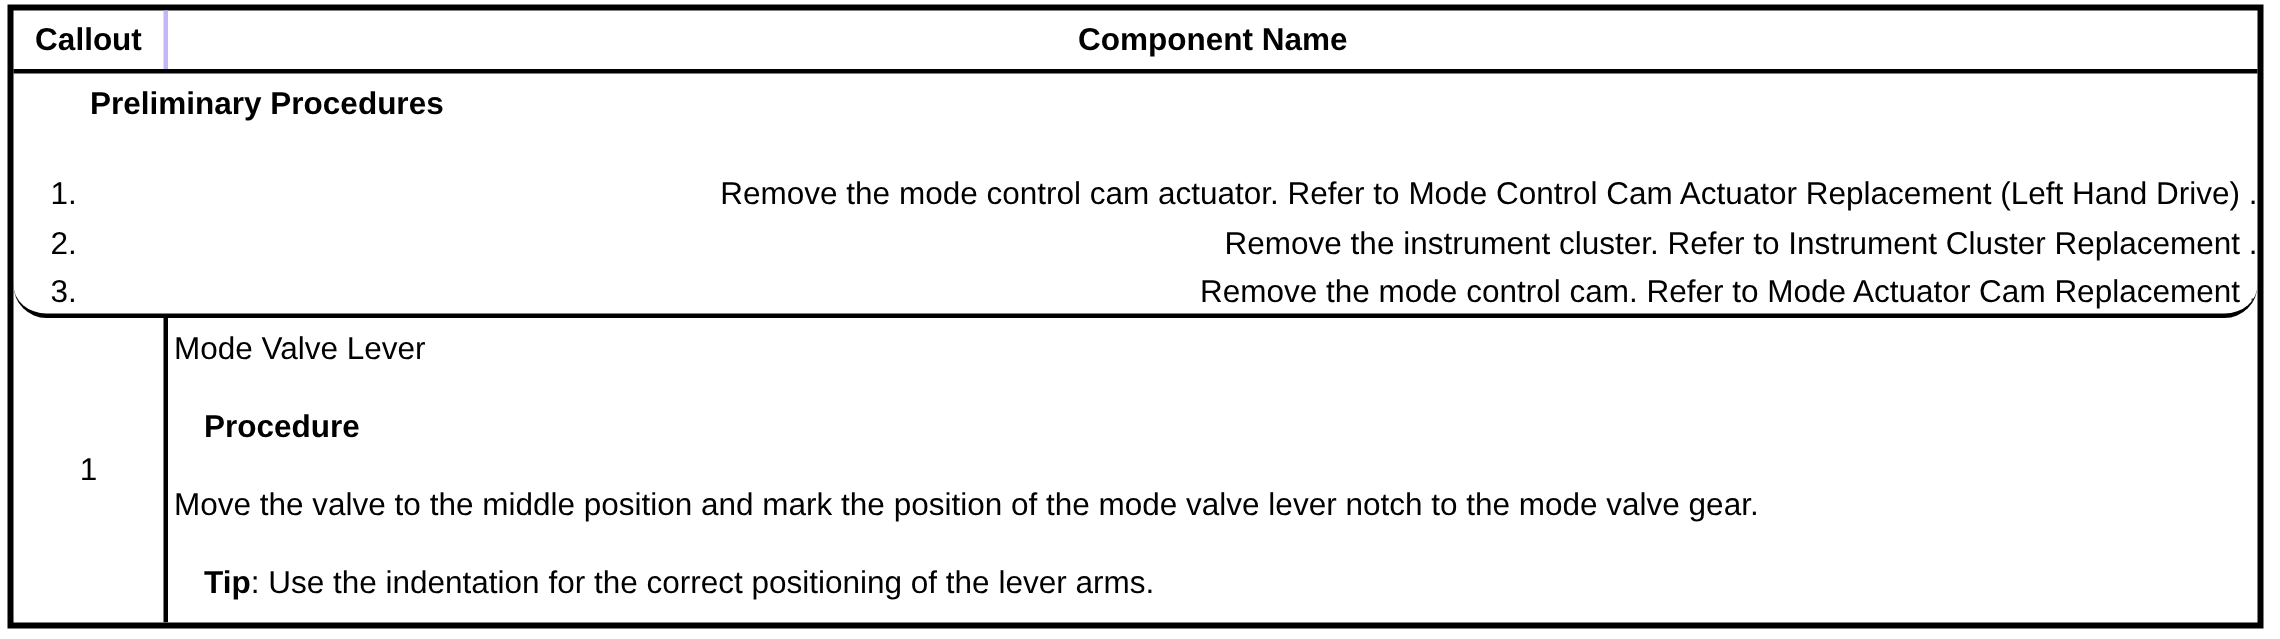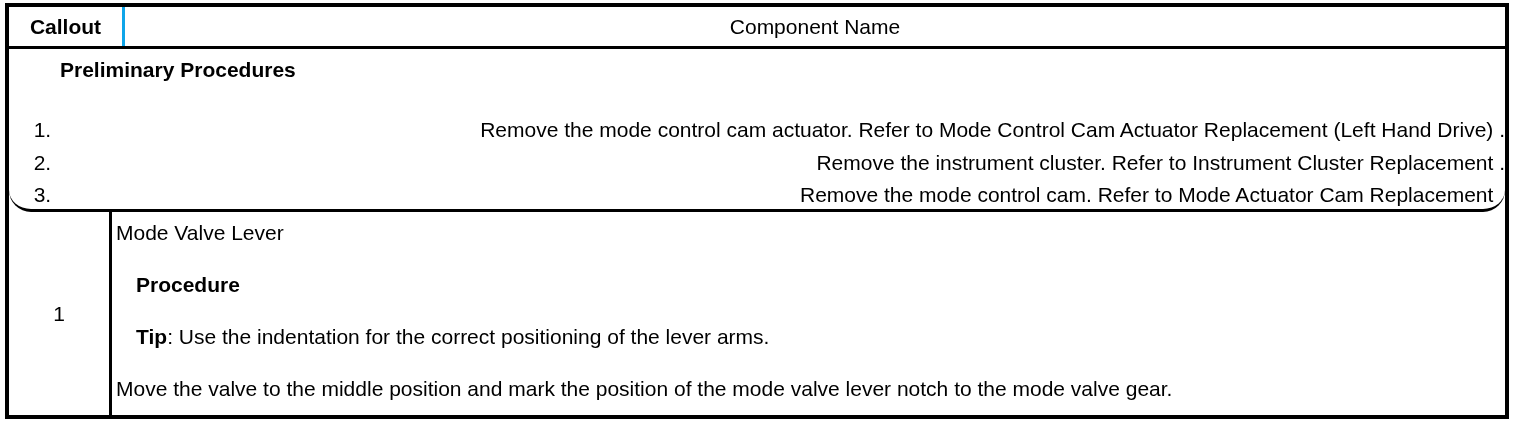--- a/index.html
+++ b/index.html
@@ -25,35 +25,35 @@
     background: #ffffff;
   }
   
   .header-row {
     display: flex;
     height: 42px;            
     border-bottom: 3px solid #000000;
     flex: none;
   }
   .callout-header {
-    width: 116px;
+    width: 103px;
     flex: none;
-    border-right: 3px solid #0ea5e9;
+    border-right: 3px solid #c4b5fd;
     display: flex;
     align-items: center;
     justify-content: center;
     font-weight: bold;
     font-size: 21px;
   }
   .name-header {
     flex: 1;
     display: flex;
     align-items: center;
     justify-content: center;
-    font-weight: normal;
+    font-weight: bold;
     font-size: 21px;
     border-radius: 15px;
   }
   
   .prelim-row {
     height: 163px;           
     border-bottom: 3px solid #000000;
     flex: none;
     padding-top: 9px;
     overflow: hidden;
@@ -121,20 +121,20 @@
     </ol>
   </div>
 
   <div class="body-row">
     <div class="callout-cell">1</div>
     <div class="component-cell">
       <p>Mode Valve Lever</p>
       <p>
         <b>Procedure</b>
       </p>
+      <p>Move the valve to the middle position and mark the position of the mode valve lever notch to the mode valve gear.</p>
       <p>
         <b>Tip</b><span>: Use the indentation for the correct positioning of the lever arms.</span>
       </p>
-      <p>Move the valve to the middle position and mark the position of the mode valve lever notch to the mode valve gear.</p>
     </div>
   </div>
 
 </div>
 
 </body></html>

